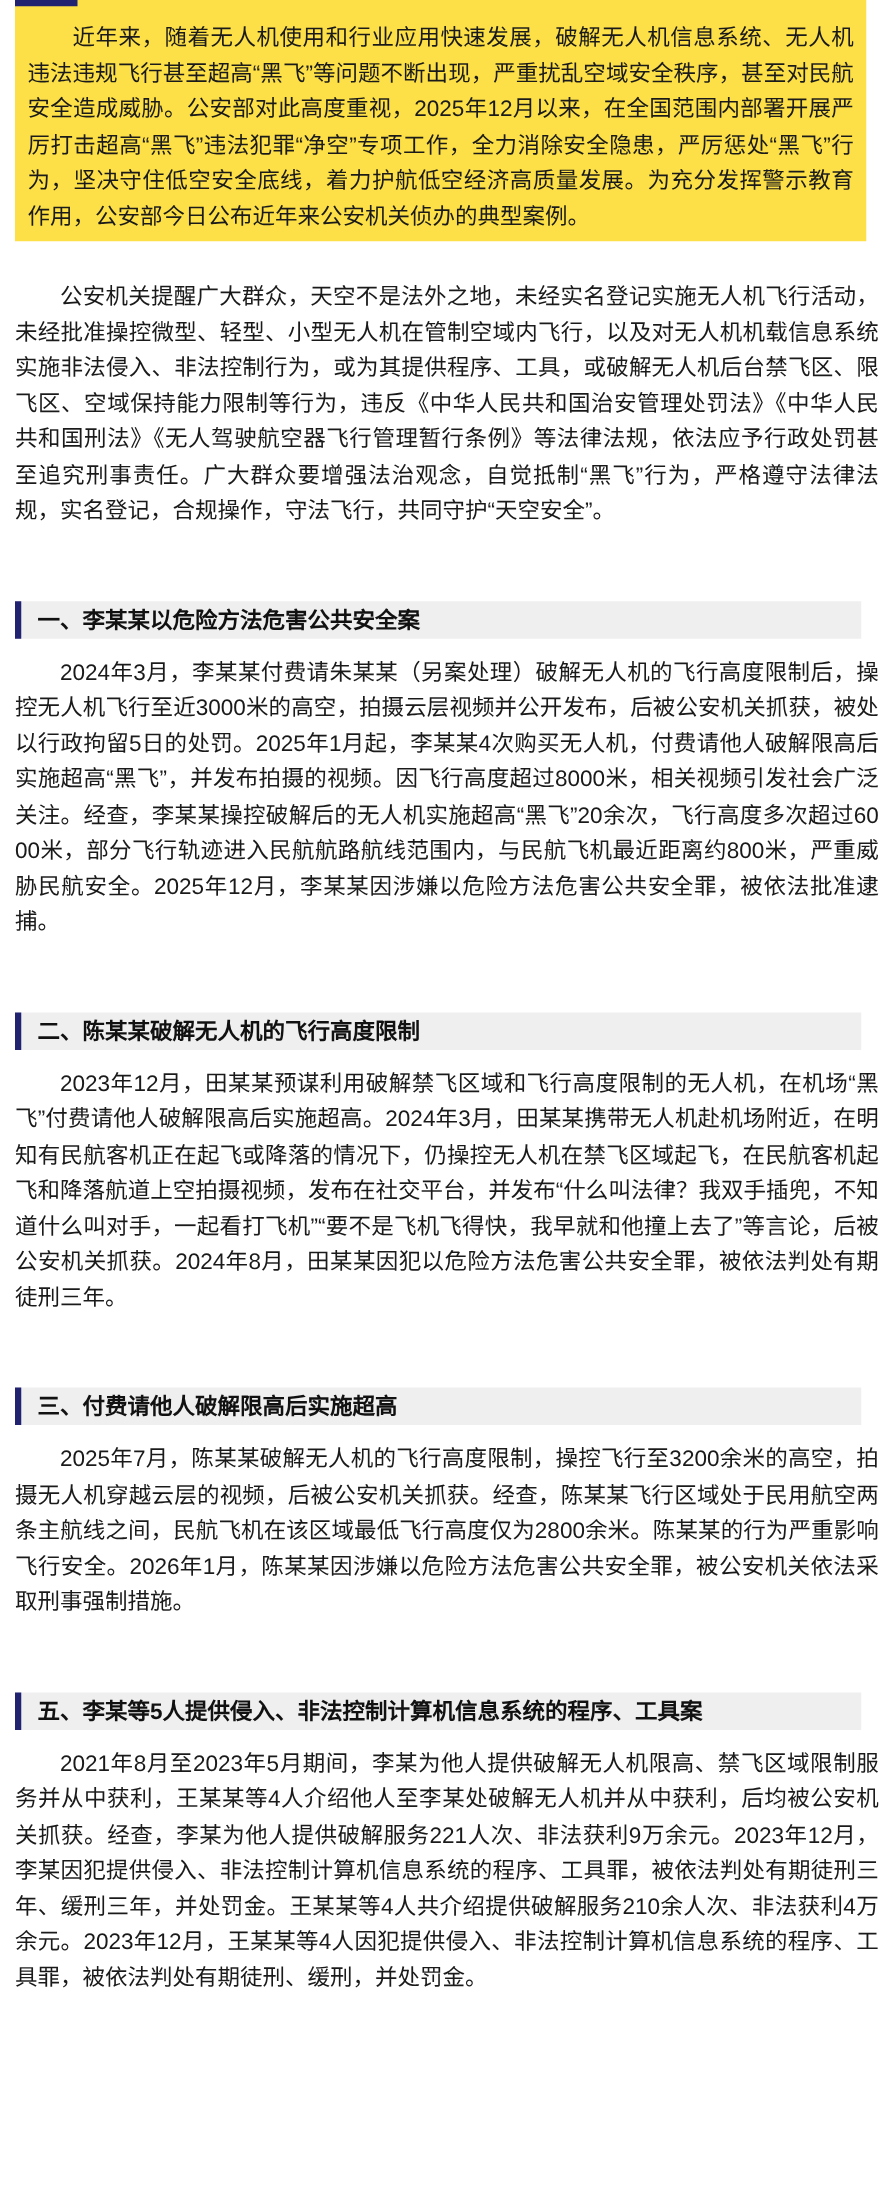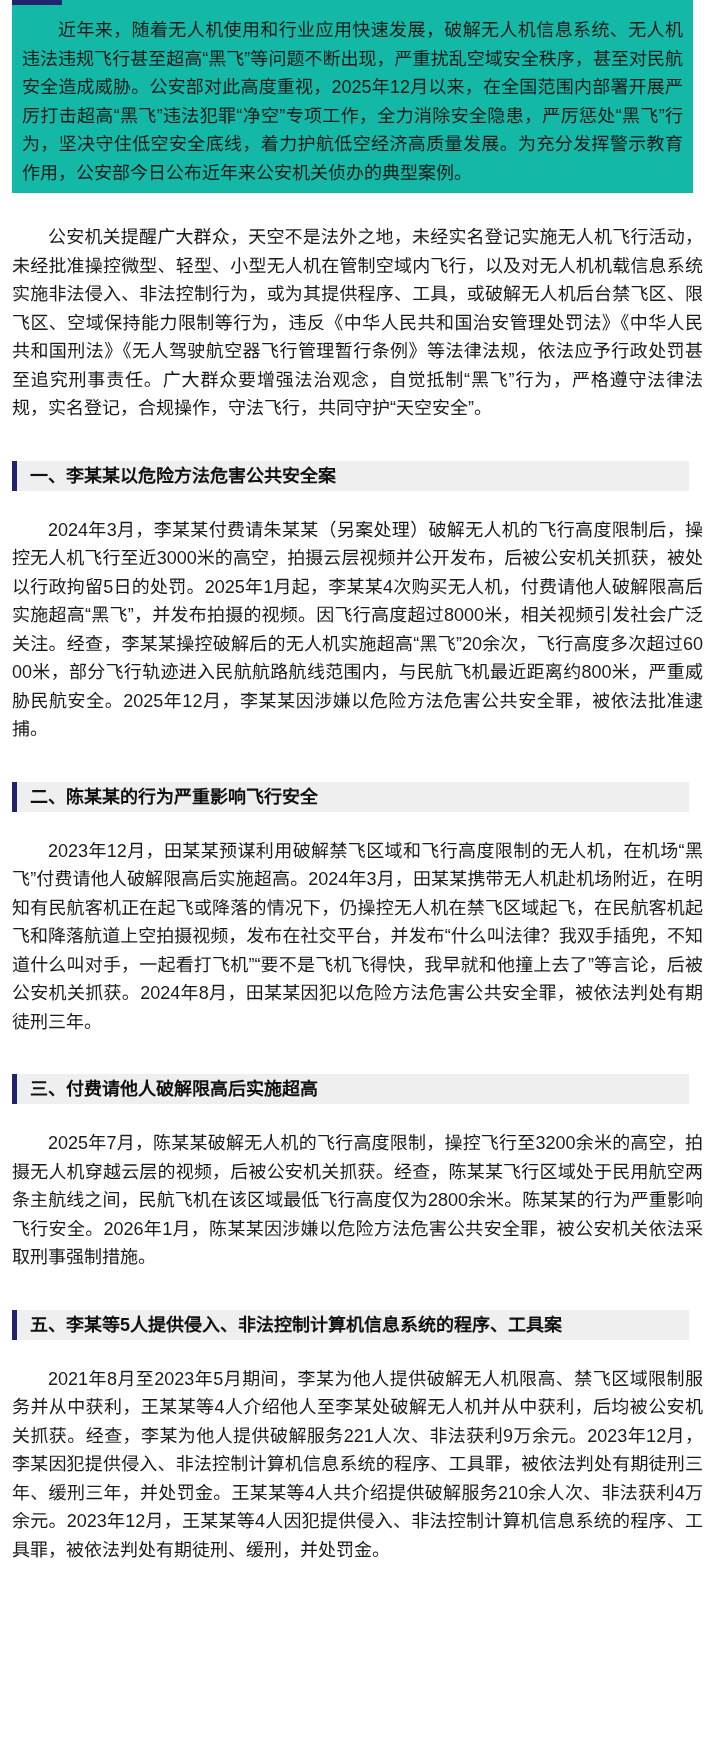--- a/index.html
+++ b/index.html
@@ -14,21 +14,21 @@
     box-sizing: border-box;
     font-family: "Liberation Sans", "DejaVu Sans", sans-serif;
     color: #1a1a1a;
   }
   .page {
     padding: 0 12px;
   }
   
   .intro-block {
     position: relative;
-    background: #14b8a6;
+    background: #fde047;
     margin-right: 10px;
     padding: 16px 10px 6px 10px;
   }
   .intro-block .deco-tab {
     position: absolute;
     top: 0;
     left: 0;
     width: 50px;
     height: 5px;
     background: #212270;
@@ -39,52 +39,52 @@
     line-height: 28.5px;
     text-align: justify;
     text-indent: 2em;
     word-break: break-all;
     color: #1a1a1a;
   }
   p.reminder {
     margin-top: 30px;
   }
   .case-header {
-    margin: 38px 14px 0 0;
+    margin: 58px 14px 0 0;
     background: #efefef;
     border-left: 5px solid #212270;
     height: 30px;
     line-height: 30px;
     padding-left: 13px;
     font-size: 18px;
     font-weight: bold;
     color: #111111;
     white-space: nowrap;
     overflow: hidden;
   }
   p.case-body {
-    margin-top: 25px;
+    margin-top: 13px;
   }
 </style>
 </head>
 <body>
 
 <div class="page">
 
   <div class="intro-block">
     <div class="deco-tab"></div>
     <p class="body-text">近年来，随着无人机使用和行业应用快速发展，破解无人机信息系统、无人机违法违规飞行甚至超高“黑飞”等问题不断出现，严重扰乱空域安全秩序，甚至对民航安全造成威胁。公安部对此高度重视，2025年12月以来，在全国范围内部署开展严厉打击超高“黑飞”违法犯罪“净空”专项工作，全力消除安全隐患，严厉惩处“黑飞”行为，坚决守住低空安全底线，着力护航低空经济高质量发展。为充分发挥警示教育作用，公安部今日公布近年来公安机关侦办的典型案例。</p>
   </div>
 
   <p class="body-text reminder">公安机关提醒广大群众，天空不是法外之地，未经实名登记实施无人机飞行活动，未经批准操控微型、轻型、小型无人机在管制空域内飞行，以及对无人机机载信息系统实施非法侵入、非法控制行为，或为其提供程序、工具，或破解无人机后台禁飞区、限飞区、空域保持能力限制等行为，违反《中华人民共和国治安管理处罚法》《中华人民共和国刑法》《无人驾驶航空器飞行管理暂行条例》等法律法规，依法应予行政处罚甚至追究刑事责任。广大群众要增强法治观念，自觉抵制“黑飞”行为，严格遵守法律法规，实名登记，合规操作，守法飞行，共同守护“天空安全”。</p>
 
   <div class="case-header">一、李某某以危险方法危害公共安全案</div>
   <p class="body-text case-body">2024年3月，李某某付费请朱某某（另案处理）破解无人机的飞行高度限制后，操控无人机飞行至近3000米的高空，拍摄云层视频并公开发布，后被公安机关抓获，被处以行政拘留5日的处罚。2025年1月起，李某某4次购买无人机，付费请他人破解限高后实施超高“黑飞”，并发布拍摄的视频。因飞行高度超过8000米，相关视频引发社会广泛关注。经查，李某某操控破解后的无人机实施超高“黑飞”20余次，飞行高度多次超过6000米，部分飞行轨迹进入民航航路航线范围内，与民航飞机最近距离约800米，严重威胁民航安全。2025年12月，李某某因涉嫌以危险方法危害公共安全罪，被依法批准逮捕。</p>
 
-  <div class="case-header">二、陈某某的行为严重影响飞行安全</div>
+  <div class="case-header">二、陈某某破解无人机的飞行高度限制</div>
   <p class="body-text case-body">2023年12月，田某某预谋利用破解禁飞区域和飞行高度限制的无人机，在机场“黑飞”付费请他人破解限高后实施超高。2024年3月，田某某携带无人机赴机场附近，在明知有民航客机正在起飞或降落的情况下，仍操控无人机在禁飞区域起飞，在民航客机起飞和降落航道上空拍摄视频，发布在社交平台，并发布“什么叫法律？我双手插兜，不知道什么叫对手，一起看打飞机”“要不是飞机飞得快，我早就和他撞上去了”等言论，后被公安机关抓获。2024年8月，田某某因犯以危险方法危害公共安全罪，被依法判处有期徒刑三年。</p>
 
   <div class="case-header">三、付费请他人破解限高后实施超高</div>
   <p class="body-text case-body">2025年7月，陈某某破解无人机的飞行高度限制，操控飞行至3200余米的高空，拍摄无人机穿越云层的视频，后被公安机关抓获。经查，陈某某飞行区域处于民用航空两条主航线之间，民航飞机在该区域最低飞行高度仅为2800余米。陈某某的行为严重影响飞行安全。2026年1月，陈某某因涉嫌以危险方法危害公共安全罪，被公安机关依法采取刑事强制措施。</p>
 
 
   <div class="case-header">五、李某等5人提供侵入、非法控制计算机信息系统的程序、工具案</div>
   <p class="body-text case-body">2021年8月至2023年5月期间，李某为他人提供破解无人机限高、禁飞区域限制服务并从中获利，王某某等4人介绍他人至李某处破解无人机并从中获利，后均被公安机关抓获。经查，李某为他人提供破解服务221人次、非法获利9万余元。2023年12月，李某因犯提供侵入、非法控制计算机信息系统的程序、工具罪，被依法判处有期徒刑三年、缓刑三年，并处罚金。王某某等4人共介绍提供破解服务210余人次、非法获利4万余元。2023年12月，王某某等4人因犯提供侵入、非法控制计算机信息系统的程序、工具罪，被依法判处有期徒刑、缓刑，并处罚金。</p>
 
 </div>

